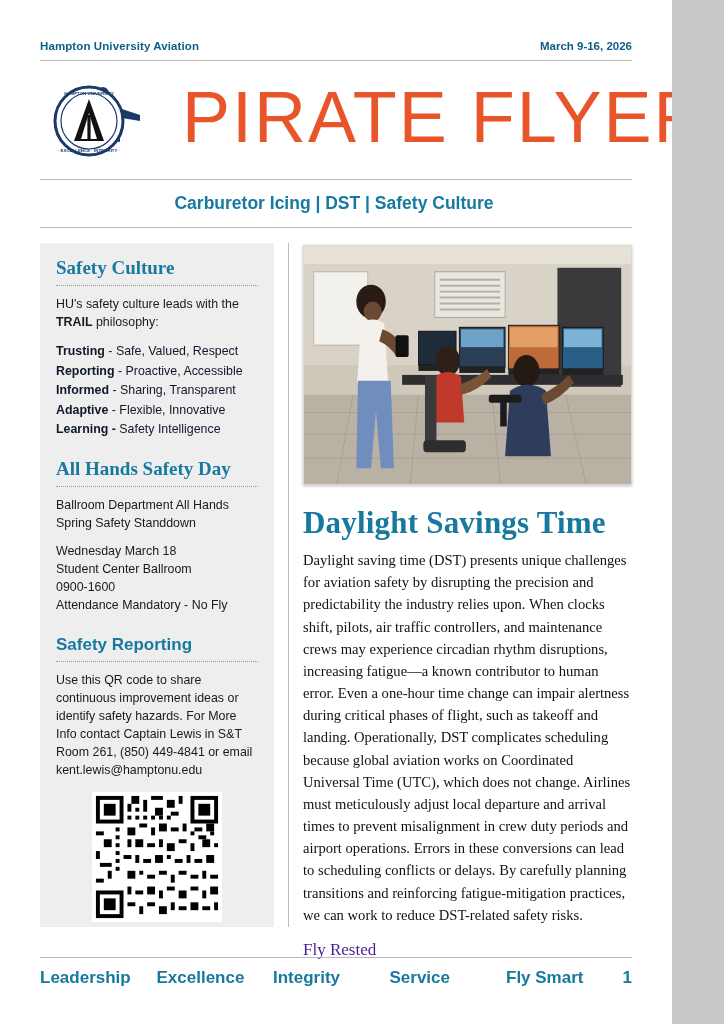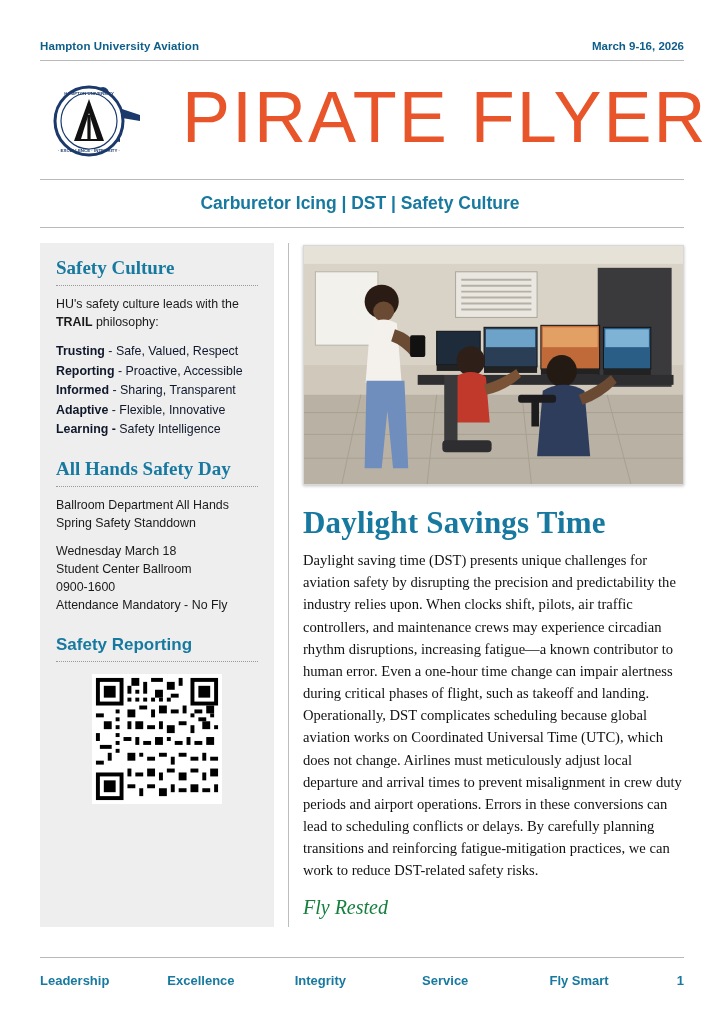--- a/index.html
+++ b/index.html
@@ -4,21 +4,21 @@
 <style>
   * { box-sizing: border-box; }
   html, body {
     margin: 0; padding: 0;
     width: 724px; height: 1024px;
     background: #c9c9c9;
     font-family: "Liberation Sans", sans-serif;
   }
   .page {
     position: relative;
-    width: 724px; height: 1024px;
+    width: 672px; height: 1024px;
     background: #ffffff;
     overflow: hidden;
   }
   
   .masthead-top {
     display: flex;
     justify-content: space-between;
     align-items: baseline;
     padding: 40px 40px 0 40px;
   }
@@ -158,39 +158,38 @@
   .article-p {
     font-family: "Liberation Serif", serif;
     font-size: 14.6px;
     line-height: 1.52;
     color: #111;
     text-align: left;
     margin: 0 0 14px 0;
   }
   .signoff {
     font-family: "Liberation Serif", serif;
-    font-size: 20px;
-    font-style: italic;
-    color: #15803d;
+    font-size: 17px;
+    color: #4c1d95;
     margin: 0;
   }
   
   .footer-rule {
     position: absolute;
     left: 40px; right: 40px;
     bottom: 66px;
     border-top: 1px solid #b9b9b9;
   }
   .footer {
     position: absolute;
     left: 40px; right: 40px;
     bottom: 36px;
     display: flex;
     align-items: center;
-    font-size: 13px;
+    font-size: 17px;
     font-weight: bold;
     color: #17799f;
   }
   .footer .fitem { width: 20%; }
   .footer .fitem.last { text-align: left; }
   .footer .pageno {
     margin-left: auto;
     color: #17799f;
   }
 </style>
@@ -272,20 +271,21 @@
         <span>Wednesday March 18</span><br>
         <span>Student Center Ballroom</span><br>
         <span>0900-1600</span><br>
         <span>Attendance Mandatory - No Fly</span>
       </div>
 
       <div class="block-gap-sm"></div>
 
       <div class="side-h sans">Safety Reporting</div>
       <div class="dotrule"></div>
+      <div class="side-p">Use this QR code to share continuous improvement ideas or identify safety hazards. For More Info contact Captain Lewis in S&amp;T Room 261, (850) 449-4841 or email kent.lewis@hamptonu.edu</div>
 
       <div class="qr-wrap">
         <svg class="qr" viewBox="0 0 33 33">
           <rect width="33" height="33" fill="#ffffff"></rect>
           <g fill="#000000">
 
             <rect x="1" y="1" width="7" height="7"></rect>
               <rect x="2" y="2" width="5" height="5" fill="#fff"></rect>
               <rect x="3" y="3" width="3" height="3"></rect>
 

